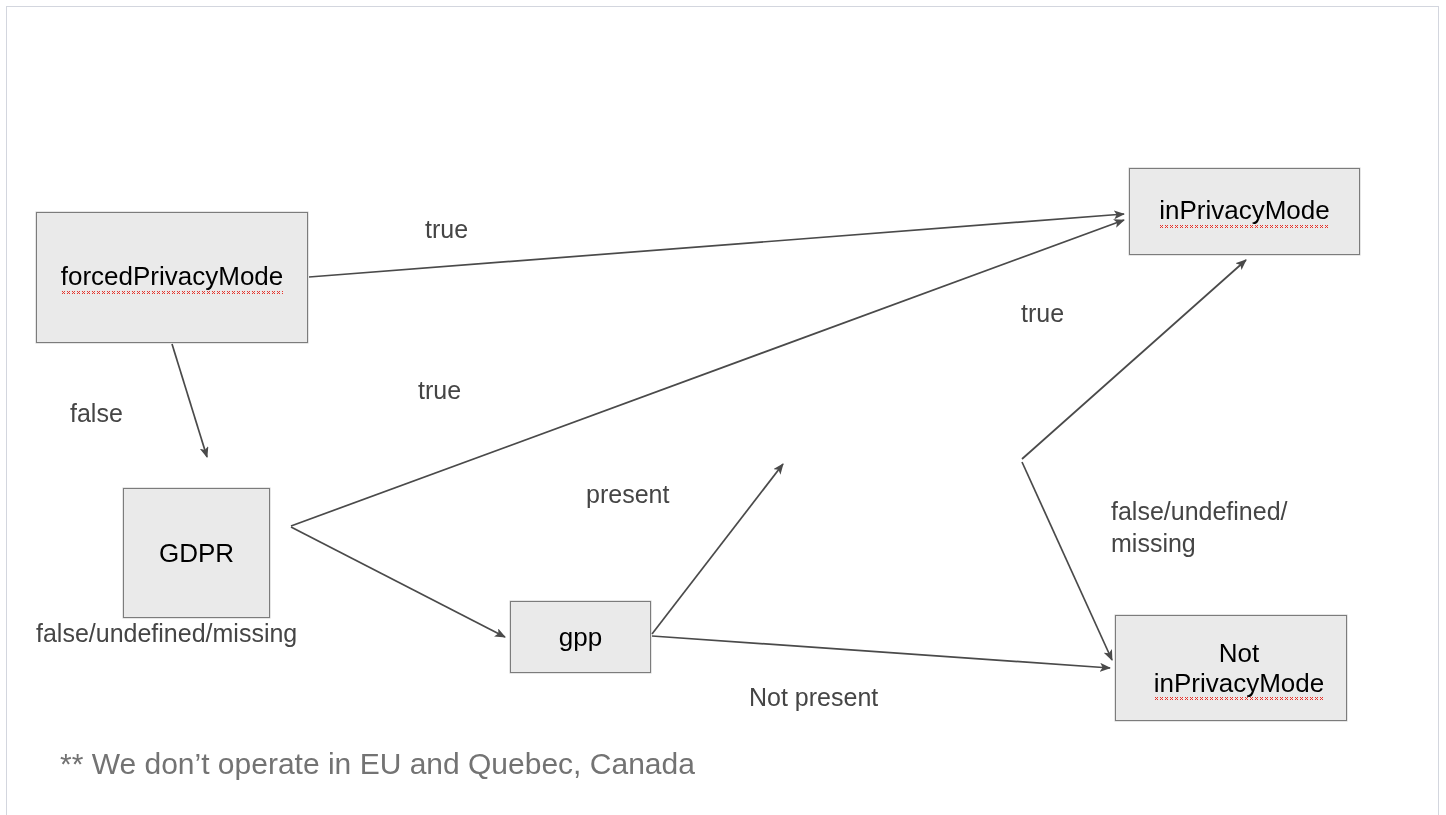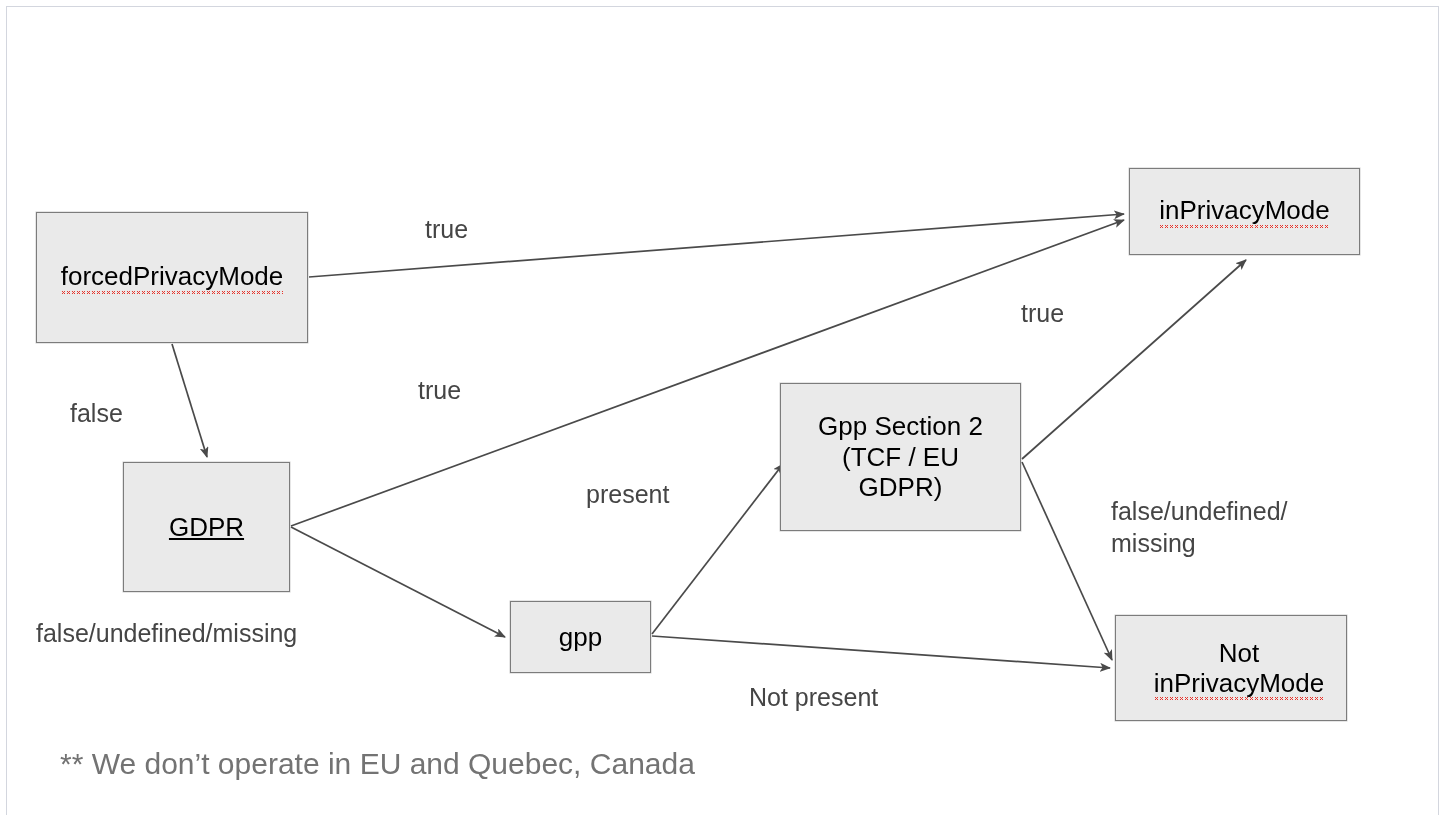--- a/index.html
+++ b/index.html
@@ -90,21 +90,21 @@
   .footnote {
     position: absolute;
     left: 60px;
     top: 747px;
     font-size: 30px;
     color: #737373;
     white-space: nowrap;
   }
   
   #node-forced      { left: 36px;   top: 212px; width: 272px; height: 131px; }
-  #node-gdpr        { left: 123px;  top: 462px; width: 167px; height: 130px; text-decoration: underline; }
+  #node-gdpr        { left: 123px;  top: 488px; width: 147px; height: 130px; }
   #node-gpp         { left: 510px;  top: 601px; width: 141px; height: 72px;  }
   #node-gppsec2     { left: 780px;  top: 383px; width: 241px; height: 148px; }
   #node-inprivacy   { left: 1129px; top: 168px; width: 231px; height: 87px;  }
   #node-notinpriv   { left: 1115px; top: 615px; width: 232px; height: 106px; padding-left: 16px; }
 
   
   #lbl-forced-true  { left: 425px;  top: 213px; }
   #lbl-false        { left: 70px;   top: 397px; }
   #lbl-gdpr-true    { left: 418px;  top: 374px; }
   #lbl-fum-gdpr     { left: 36px;   top: 617px; }
@@ -152,27 +152,20 @@
   </div>
 
   <div class="node" id="node-gdpr">
     <span>GDPR</span>
   </div>
 
   <div class="node" id="node-gpp">
     <span>gpp</span>
   </div>
 
-  <div class="node" id="node-gppsec2">
-    <span>
-      <span>Gpp Section 2</span><br>
-      <span>(TCF / EU</span><br>
-      <span>GDPR)</span>
-    </span>
-  </div>
 
   <div class="node" id="node-inprivacy">
     <span class="spellw">inPrivacyMode</span>
   </div>
 
   <div class="node" id="node-notinpriv">
     <span>
       <span>Not</span><br>
       <span class="spellw">inPrivacyMode</span>
     </span>

